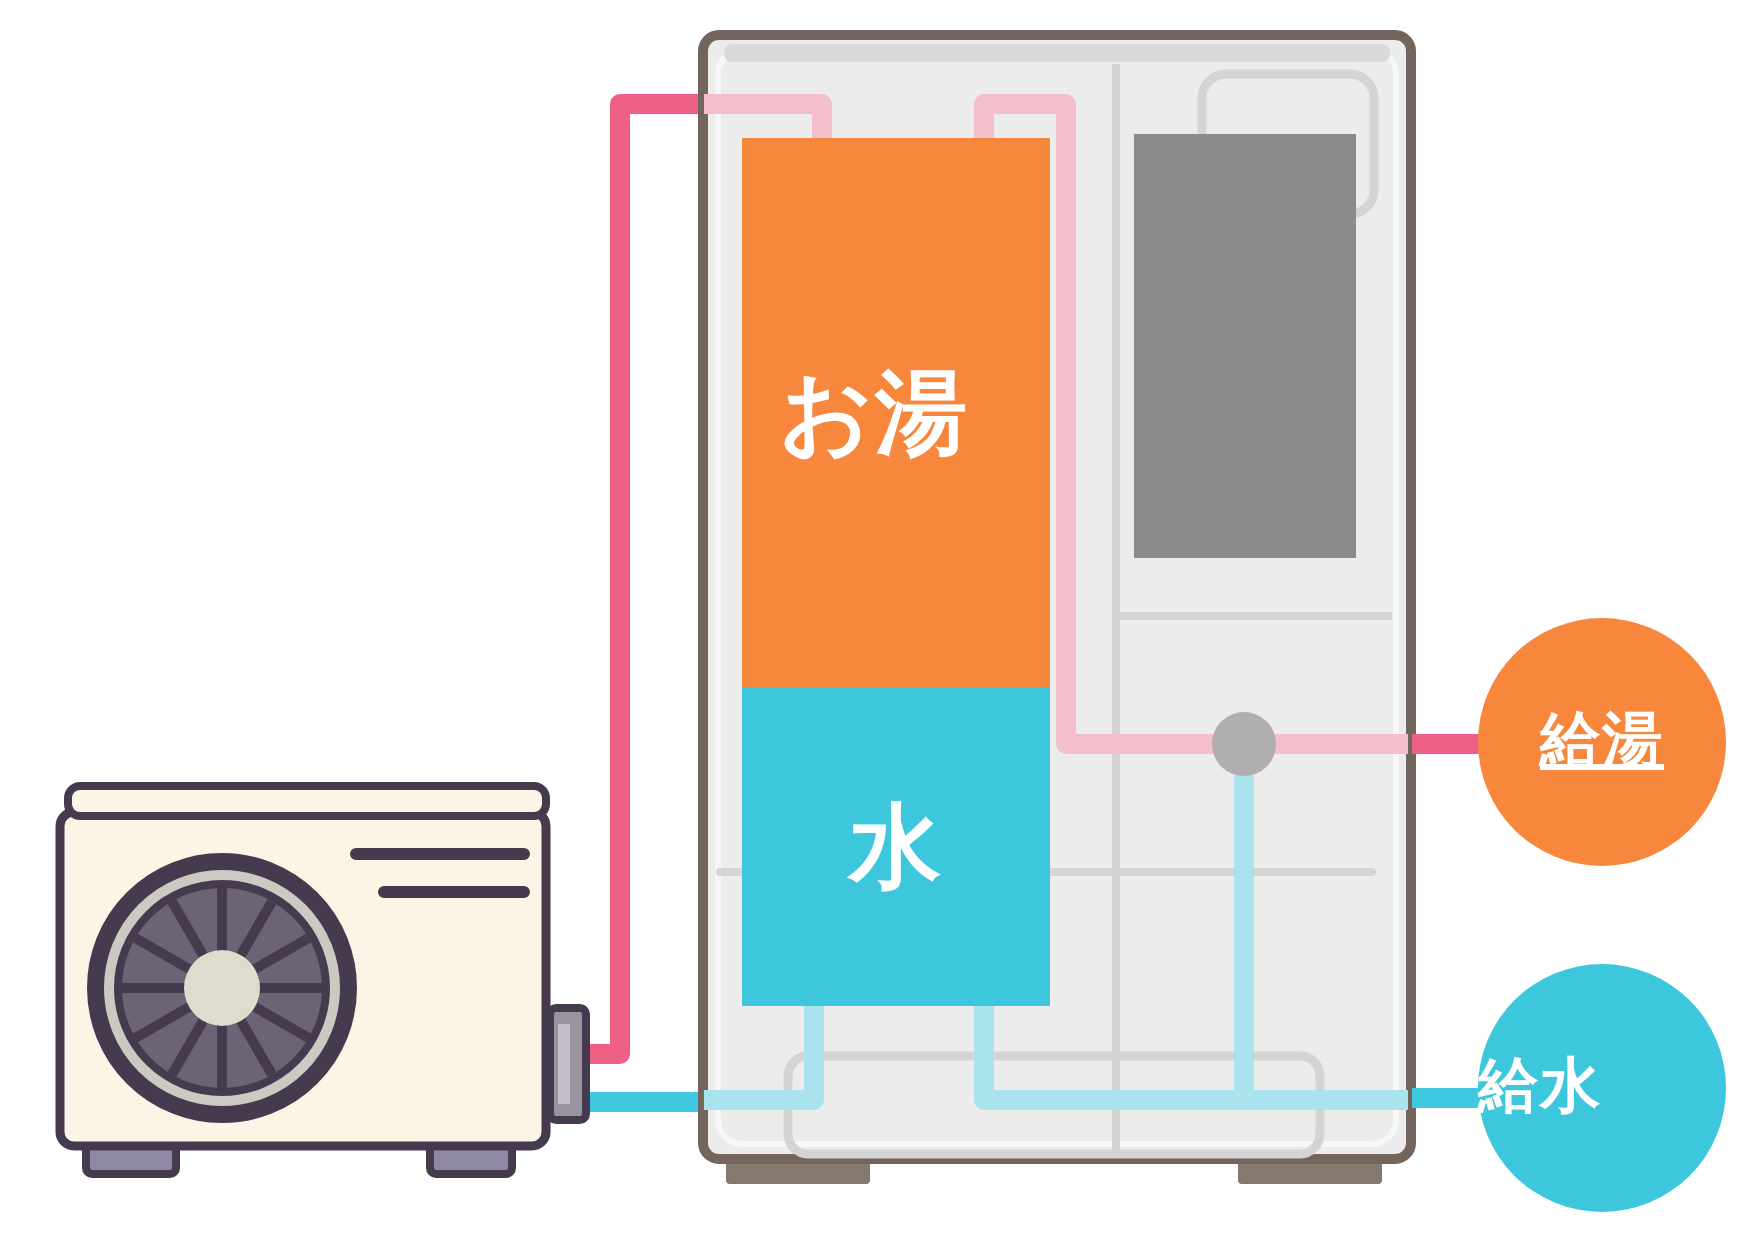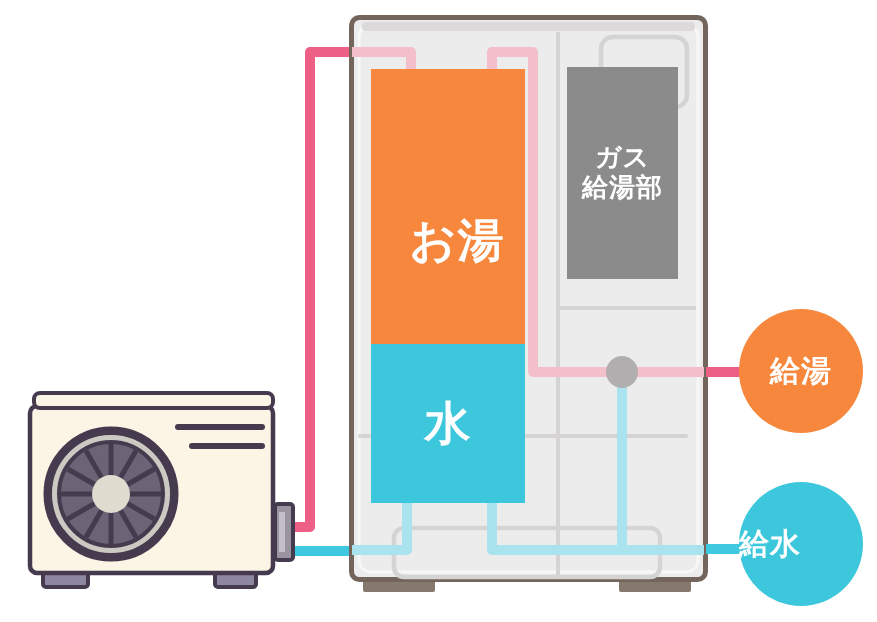--- a/index.html
+++ b/index.html
@@ -91,21 +91,17 @@
       <g transform="translate(111,494)">
         <circle r="63" fill="none" class="ol" stroke-width="9"></circle>
         <circle r="56" fill="none" stroke="var(--fan_ring)" stroke-width="6"></circle>
         <circle r="52" fill="var(--fan_blades)" class="ol" stroke-width="4"></circle>
         <path class="ol" stroke-width="5" fill="none" d="M17 0H50M14.7 8.5L43.3 25M8.5 14.7L25 43.3M0 17V50M-8.5 14.7L-25 43.3M-14.7 8.5L-43.3 25M-17 0H-50M-14.7 -8.5L-43.3 -25M-8.5 -14.7L-25 -43.3M0 -17V-50M8.5 -14.7L25 -43.3M14.7 -8.5L43.3 -25"></path>
         <circle r="19" fill="var(--fan_hub)"></circle>
       </g>
     </g>
   </svg>
 
-  <div class="label" style="left:380px;top:69px;width:154px;height:275px;font-size:46px;margin-top:34px;">お湯</div>
+  <div class="label" style="left:360px;top:69px;width:154px;height:275px;font-size:46px;">お湯</div>
   <div class="label" style="left:371px;top:344px;width:154px;height:159px;font-size:46px;">水</div>
-  <div class="label" style="left:567px;top:67px;width:111px;height:212px;font-size:26px;flex-direction:column;">
-    <div>ガス</div>
-    <div>給湯部</div>
-  </div>
-  <div class="label" style="left:739px;top:309px;width:124px;height:124px;font-size:30px;">給湯</div>
+  <div class="label" style="left:739px;top:309px;width:124px;height:124px;font-size:30px;text-decoration:underline;">給湯</div>
   <div class="label" style="left:708px;top:482px;width:124px;height:124px;font-size:30px;">給水</div>
 </div>
 
 </body></html>

